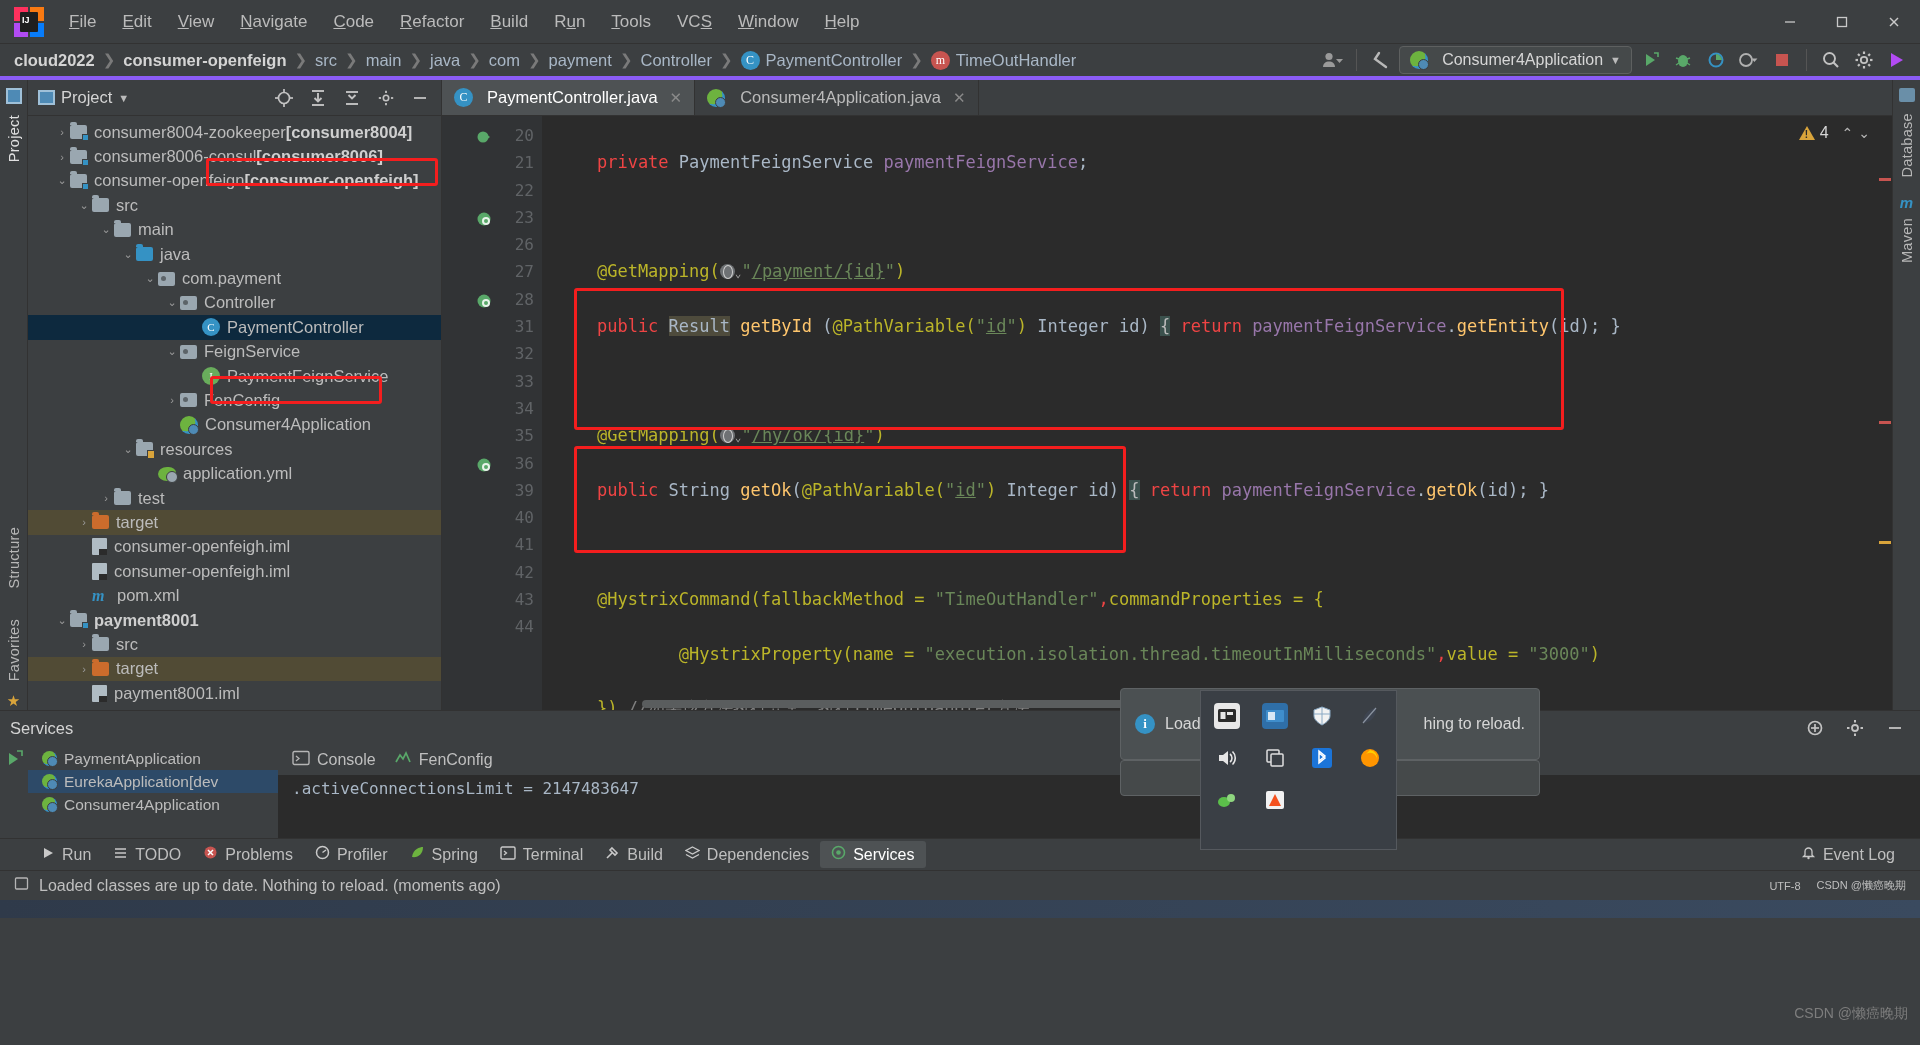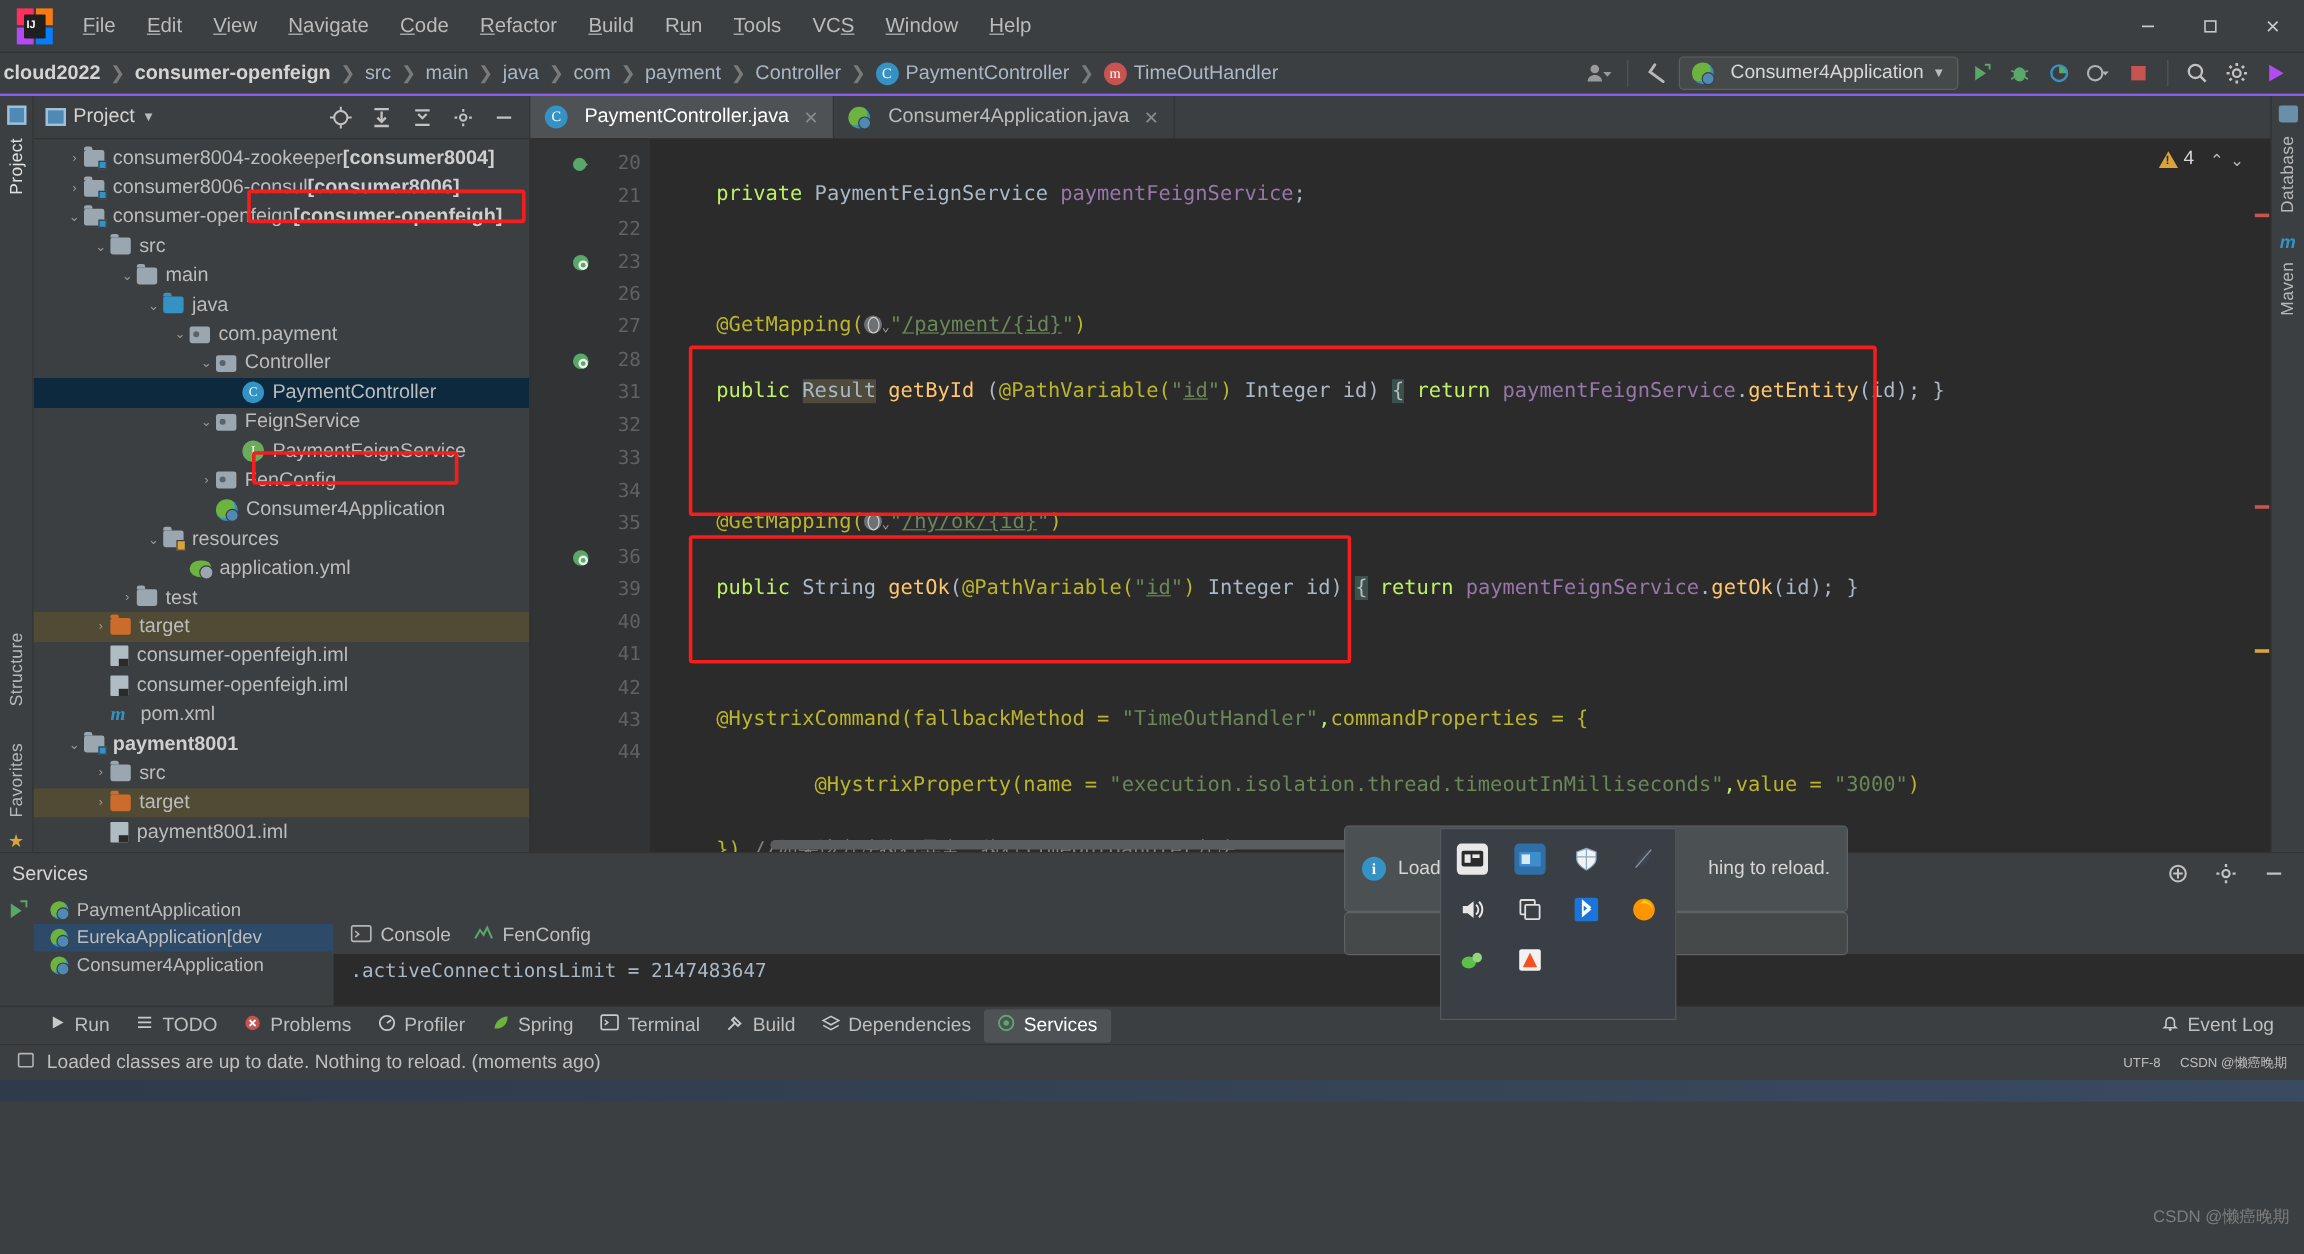--- a/index.html
+++ b/index.html
@@ -32,21 +32,21 @@
   .win-title{
     position:absolute; left:0; right:0; text-align:center; color:#9a9a9a;
     font-size:17px; pointer-events:none;
   }
   .win-ctrls{ margin-left:auto; display:flex; align-items:center; z-index:2;}
   .win-btn{ width:52px;height:44px; display:flex;align-items:center;justify-content:center; color:#c9c9c9;}
 
   
   .navbar{
     height:36px; background:#3c3f41; display:flex; align-items:center;
-    padding-left:1px; border-bottom:2px solid #8b5cf6; font-size:16.5px;
+    padding-left:12px; border-bottom:4px solid #8b5cf6; font-size:16.5px;
   }
   .crumb{ display:flex; align-items:center; color:#a9b7c6; padding:0 2px; white-space:nowrap;}
   .crumb.bold{ font-weight:bold; color:#d4d4d4;}
   .crumb-sep{ color:#7a7a7a; margin:0 6px; font-size:15px;}
   .cicon{ width:19px;height:19px;border-radius:50%;display:inline-flex;align-items:center;justify-content:center;
           font-size:12px;color:#fff;margin-right:6px;font-family:"Liberation Serif",serif;}
   .cicon.c{ background:#3592c4; }
   .cicon.m{ background:#c75450; }
   .nav-right{ margin-left:auto; display:flex; align-items:center; gap:3px; padding-right:8px;}
   .tb-btn{ width:30px;height:28px;display:flex;align-items:center;justify-content:center;border-radius:3px;}
@@ -135,21 +135,21 @@
   .gline{ height:27.3px; line-height:27.3px; padding-right:8px; position:relative;}
   .gmark{ position:absolute; left:34px; top:5px; width:17px;height:17px;}
   .gfold{ position:absolute; right:-20px; top:8px; width:12px;height:12px;border:1px solid #6e7174;color:#9a9a9a;
           font-size:10px;line-height:10px;text-align:center;}
   .codewrap{ flex:1; position:relative; overflow:hidden; background:#2b2b2b;}
   .code{
     font-family:"DejaVu Sans Mono","Liberation Mono",monospace; font-size:17px;
     padding-top:6px; white-space:pre; line-height:27.3px;
   }
   .cl{ height:27.3px; padding-left:14px;}
-  .kw{ color:#bef264; } .str{ color:#6a8759; } .ann{ color:#bbb529; }
+  .kw{ color:#ef4444; } .str{ color:#6a8759; } .ann{ color:#bbb529; }
   .fld{ color:#9876aa; } .cmt{ color:#808080; }
   .typ{ color:#a9b7c6; } .mth{ color:#ffc66d; }
   .ul{ text-decoration:underline; }
   .hl{ background:#4e4b3c; }
   .brace-hl{ background:#3b514d; }
   .globe{
     display:inline-block;width:15px;height:15px;border-radius:50%;background:#6e7174;
     vertical-align:-2px;position:relative;
   }
   .globe::after{content:"";position:absolute;left:3px;top:1px;width:8px;height:12px;border:1px solid #cfcfcf;border-radius:50%;}
@@ -174,21 +174,21 @@
   
   .services{ height:128px; background:#3c3f41; border-top:1px solid #323232; display:flex; flex-direction:column;}
   .svc-head{ height:34px; display:flex; align-items:center; padding:0 10px; gap:8px;}
   .svc-title{ color:#d4d4d4; font-size:16.5px;}
   .svc-head .r{ margin-left:auto; display:flex; gap:10px; align-items:center;}
   .svc-body{ flex:1; display:flex; min-height:0;}
   .svc-tools{ width:28px; display:flex;flex-direction:column;align-items:center;gap:6px;padding-top:4px;}
   .svc-tree{ width:250px; padding-top:2px; font-size:15.5px; overflow:hidden;}
   .svc-row{ height:23px; display:flex;align-items:center; color:#bcbcbc; white-space:nowrap; padding-left:14px;}
   .svc-row.sel{ background:#2d4a68;text-align:right; }
-  .svc-main{ flex:1; background:#3c3f41; display:flex; flex-direction:column; min-width:0;margin-top:20px;}
+  .svc-main{ flex:1; background:#3c3f41; display:flex; flex-direction:column; min-width:0;}
   .svc-tabs{ height:30px; display:flex; align-items:center; gap:18px; padding-left:14px; font-size:16px;}
   .svc-tab{ display:flex;align-items:center;gap:7px;color:#bfbfbf;}
   .svc-console{
     flex:1; background:#2b2b2b; font-family:"DejaVu Sans Mono","Liberation Mono",monospace;
     font-size:16px; color:#a9b7c6; padding:4px 0 0 14px; overflow:hidden;
   }
 
   
   .bottombar{
     height:32px; background:#3c3f41; display:flex; align-items:center; gap:0;

